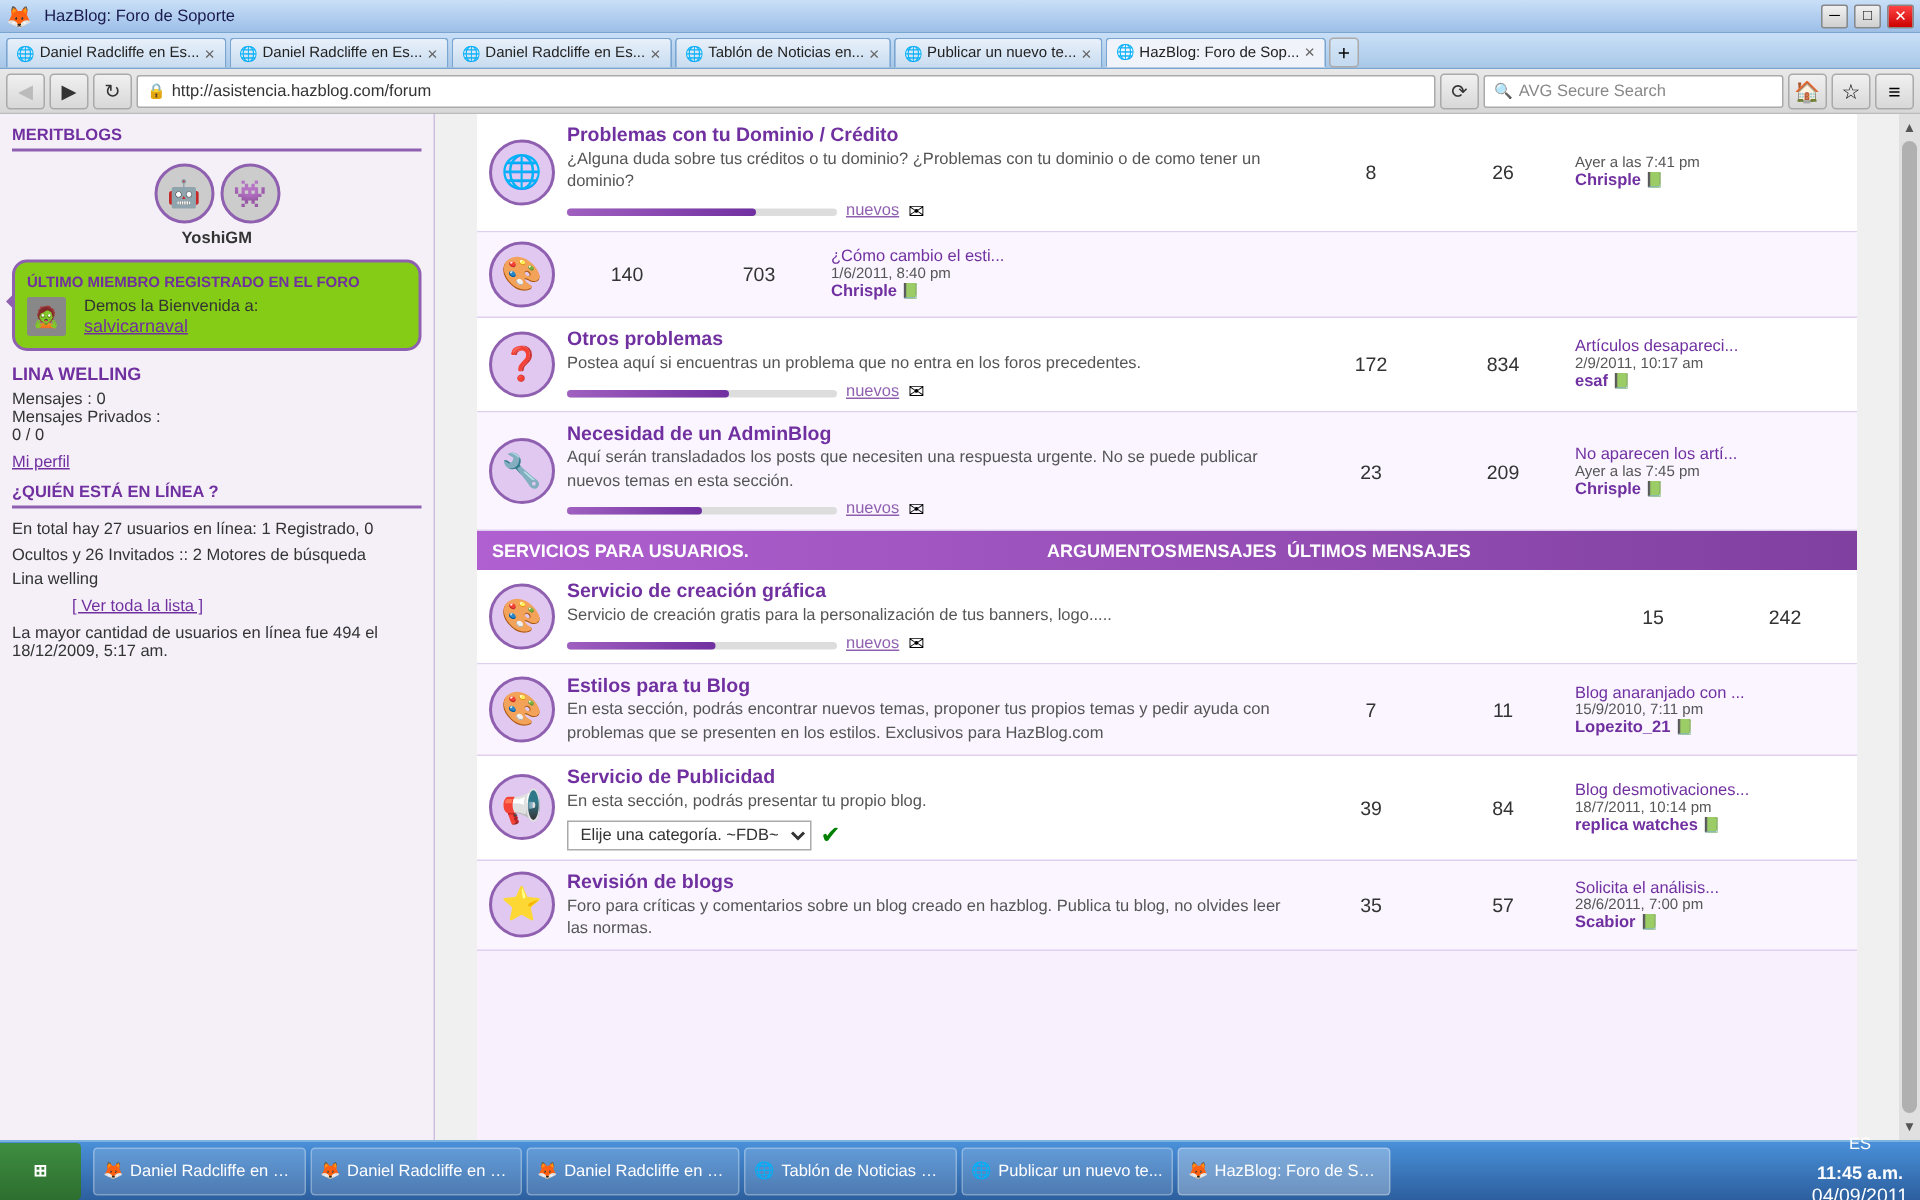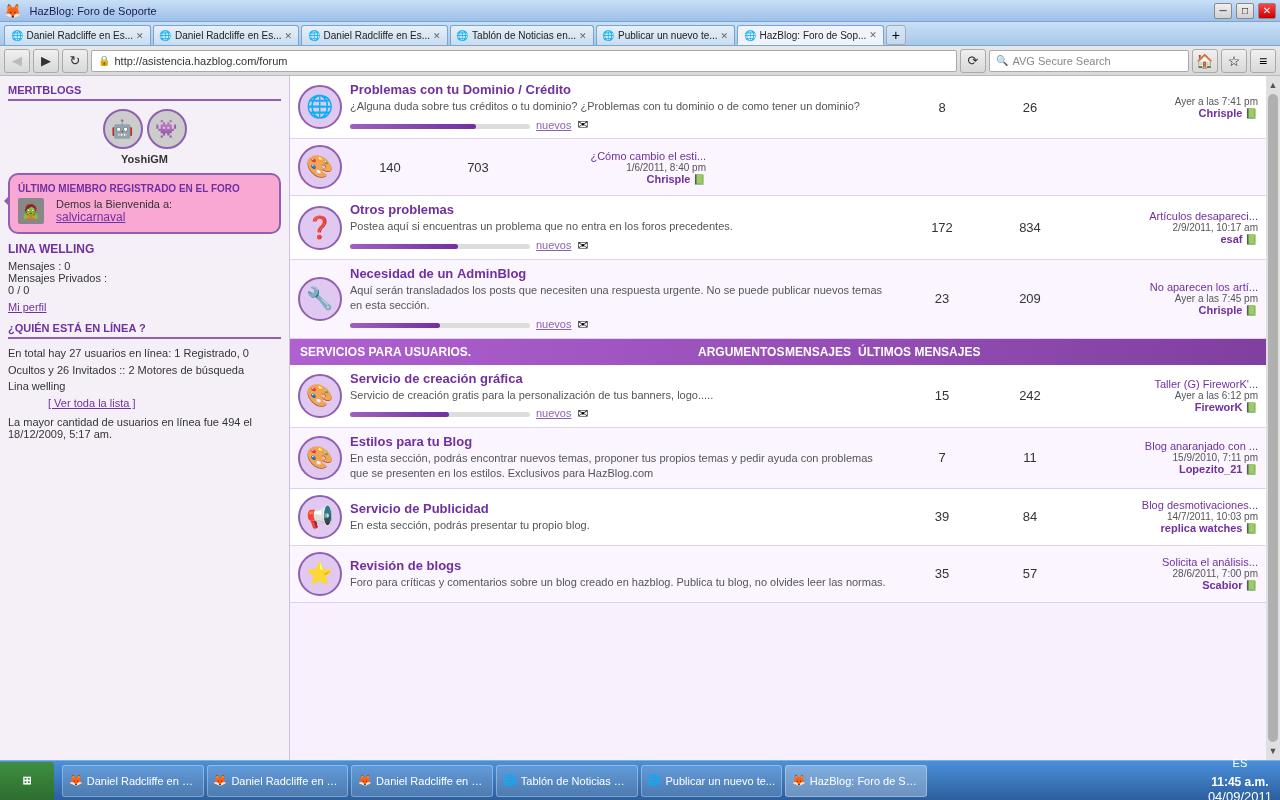--- a/index.html
+++ b/index.html
@@ -89,21 +89,21 @@
     .search-bar {
       width: 200px; height: 22px; border: 1px solid #aaa; border-radius: 2px;
       background: white; padding: 0 6px; font-size: 11px; display: flex; align-items: center;
       gap: 4px;
     }
     .search-icon-small { font-size: 10px; color: #888; }
     .home-btn { width: 26px; height: 24px; background: linear-gradient(to bottom, #f0f0f0, #d8d8d8); border: 1px solid #aaa; border-radius: 3px; display:flex; align-items:center; justify-content:center; font-size:14px; cursor:pointer; }
 
     
     .content-area {
-      display: flex; flex: 1; overflow: hidden;
+      display: flex; flex: 1; overflow: hidden; gap: 28px;
     }
 
     
     .sidebar {
       width: 290px; background: #f5f0f8; border-right: 1px solid #d0c0e0;
       overflow-y: auto; padding: 8px;
     }
     .sidebar-section-title {
       font-size: 11px; font-weight: bold; color: #7030a0; text-transform: uppercase;
       border-bottom: 2px solid #9060b0; padding-bottom: 3px; margin-bottom: 8px;
@@ -114,21 +114,21 @@
     .avatar-imgs { display: flex; gap: 4px; margin-bottom: 4px; }
     .avatar-img {
       width: 40px; height: 40px; border-radius: 50%; background: #ccc;
       border: 2px solid #9060b0; display: flex; align-items: center; justify-content: center;
       font-size: 18px;
     }
     .username { font-size: 11px; color: #333; font-weight: bold; }
 
     .bubble-box {
       border: 2px solid #9060b0; border-radius: 10px; padding: 8px;
-      background: #f9a8d4; margin-bottom: 8px; position: relative;
+      background: #84cc16; margin-bottom: 8px; position: relative;
     }
     .bubble-box::before {
       content: ''; position: absolute; left: -12px; top: 20px;
       border: 6px solid transparent; border-right-color: #9060b0;
     }
     .bubble-title {
       font-size: 10px; font-weight: bold; color: #7030a0; text-transform: uppercase;
       margin-bottom: 4px;
     }
     .bubble-link { color: #7030a0; text-decoration: underline; cursor: pointer; }
@@ -169,21 +169,21 @@
       padding: 6px 8px; background: white; gap: 8px;
     }
     .forum-row:nth-child(even) { background: #faf5ff; }
 
     .forum-info { flex: 1; }
     .forum-title { font-size: 13px; font-weight: bold; color: #7030a0; cursor: pointer; text-decoration: none; }
     .forum-desc { font-size: 11px; color: #555; margin-top: 2px; line-height: 1.4; }
 
     .forum-num { width: 80px; text-align: center; font-size: 13px; color: #333; flex-shrink: 0; }
 
-    .forum-last { width: 180px; font-size: 11px; color: #333; flex-shrink: 0; text-align: right; }
+    .forum-last { width: 180px; font-size: 11px; color: #333; flex-shrink: 0; }
     .forum-last-title { color: #7030a0; cursor: pointer; }
     .forum-last-date { color: #555; font-size: 10px; }
     .forum-last-user { color: #7030a0; font-weight: bold; cursor: pointer; }
 
     .nuevos-link { color: #9060b0; text-decoration: underline; font-size: 11px; cursor: pointer; }
     .envelope-icon { font-size: 13px; }
 
     .progress-bar-container { width: 180px; height: 5px; background: #ddd; border-radius: 3px; margin-top: 3px; }
     .progress-bar { height: 5px; background: linear-gradient(to right, #a060c0, #7030a0); border-radius: 3px; }
 
@@ -437,27 +437,20 @@
           <div style="display:flex; align-items:center; gap:6px; margin-top:3px;">
             <div class="progress-bar-container">
                 <div class="progress-bar" style="width:55%"></div>
               </div>
             <span class="nuevos-link">nuevos</span>
             <span class="envelope-icon">✉</span>
           </div>
         </div>
         <div class="forum-num">15</div>
         <div class="forum-num">242</div>
-        <div class="forum-last">
-          <div class="forum-last-title">Taller (G) FireworK'...</div>
-          <div class="forum-last-date">Ayer a las 6:12 pm</div>
-          <div class="forum-last-user">
-            <span>FireworK</span> <span style="color:green; font-size:10px;">📗</span>
-          </div>
-        </div>
       </div>
 
       <div class="forum-row">
         <div class="forum-icon-circle">
           <span>🎨</span>
         </div>
         <div class="forum-info">
           <a class="forum-title">Estilos para tu Blog</a>
           <div class="forum-desc">En esta sección, podrás encontrar nuevos temas, proponer tus propios temas y pedir ayuda con problemas que se presenten en los estilos. Exclusivos para HazBlog.com</div>
         </div>
@@ -472,26 +465,32 @@
         </div>
       </div>
 
       <div class="forum-row">
         <div class="forum-icon-circle">
           <span>📢</span>
         </div>
         <div class="forum-info">
           <a class="forum-title">Servicio de Publicidad</a>
           <div class="forum-desc">En esta sección, podrás presentar tu propio blog.</div>
+          <div class="cat-row">
+            <select class="category-select">
+              <option>Elije una categoría. ~FDB~</option>
+            </select>
+            <span class="check-icon">✔</span>
+          </div>
         </div>
         <div class="forum-num">39</div>
         <div class="forum-num">84</div>
         <div class="forum-last">
           <div class="forum-last-title">Blog desmotivaciones...</div>
-          <div class="forum-last-date">14/7/2011, 10:03 pm</div>
+          <div class="forum-last-date">18/7/2011, 10:14 pm</div>
           <div class="forum-last-user">
             <span>replica watches</span> <span style="color:green; font-size:10px;">📗</span>
           </div>
         </div>
       </div>
 
       <div class="forum-row">
         <div class="forum-icon-circle">
           <span>⭐</span>
         </div>

